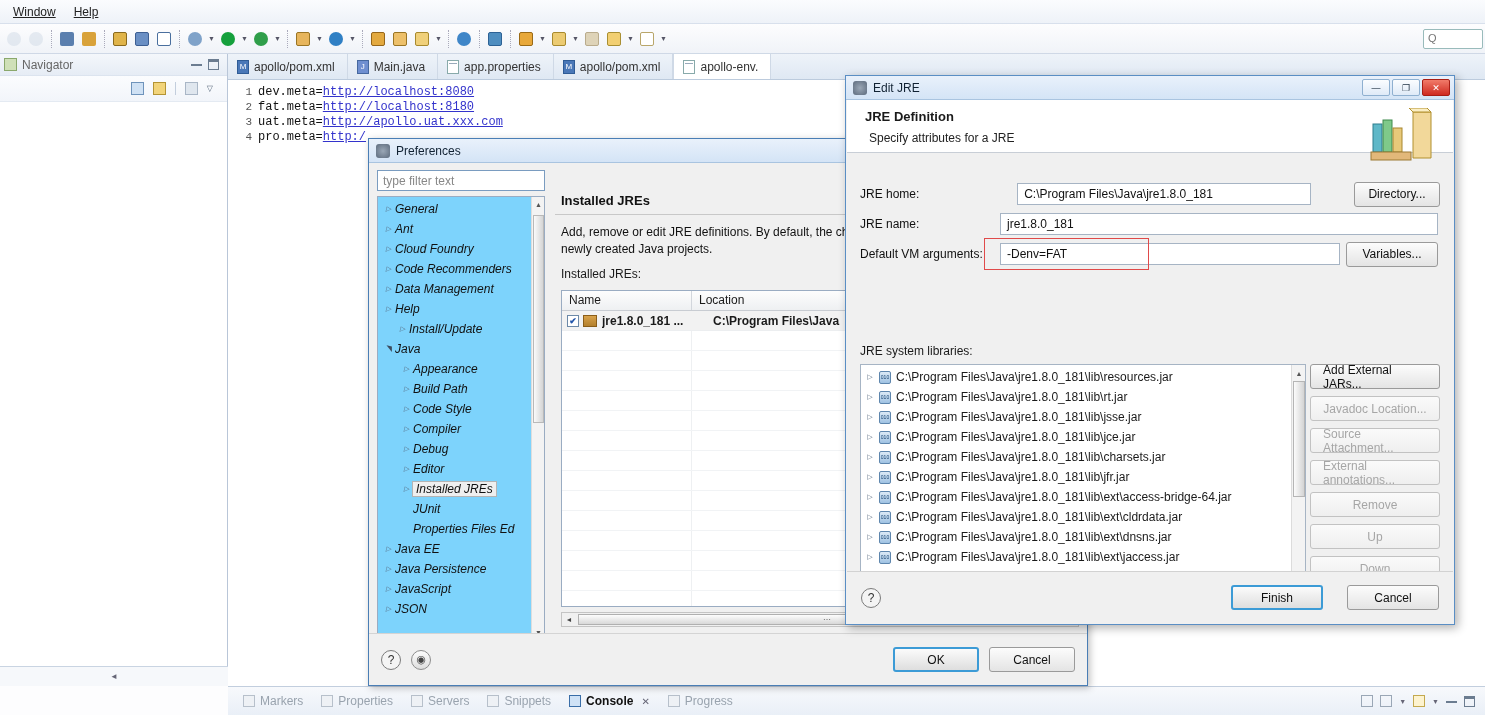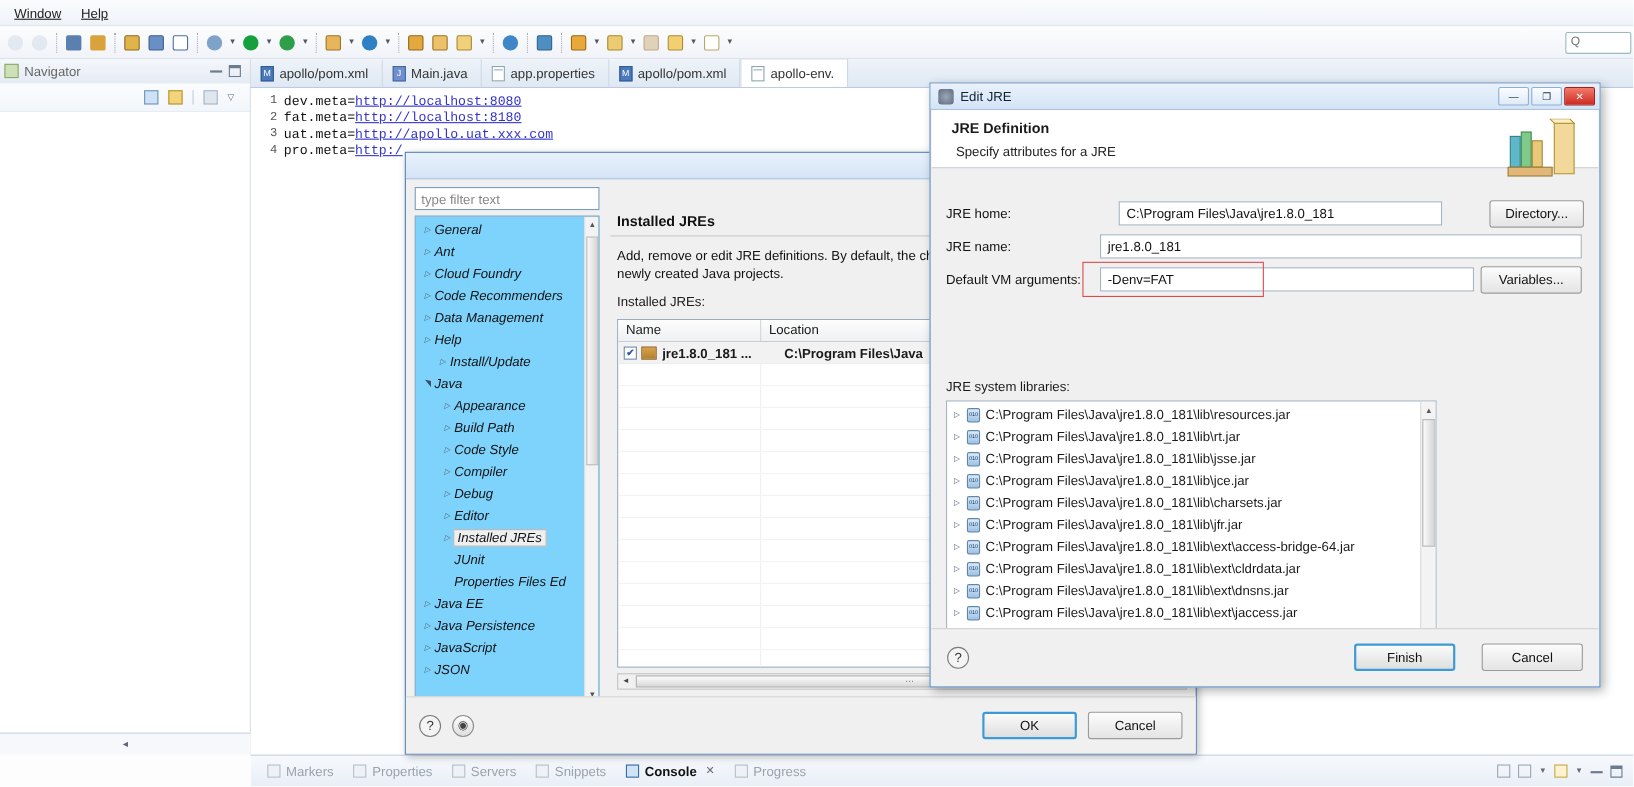--- a/index.html
+++ b/index.html
@@ -111,21 +111,21 @@
   }
   .bv-tab { display:flex; align-items:center; gap:5px; padding:0 9px; font-size:12px; color:#99a3ae; }
   .bv-tab.active { color:#111; font-weight:bold; }
   .bv-right { margin-left:auto; display:flex; align-items:center; gap:7px; padding-right:10px; }
 
   
   .dlg { position:absolute; background:#f0f0f0; border:1px solid #4a7eb5; }
   .dlg-title {
     height:24px; display:flex; align-items:center; gap:6px; padding:0 4px 0 7px;
     background:linear-gradient(#e9f1fb,#d4e4f6); border-bottom:1px solid #a9c4e0;
-    font-size:12px; color:#123;justify-content:flex-end;
+    font-size:12px; color:#123;
   }
   .win-btns { margin-left:auto; display:flex; gap:2px; }
   .wb { width:28px; height:17px; border:1px solid #8fb0d0; border-radius:2px;
     background:linear-gradient(#fbfdff,#dfeaf7); display:flex; align-items:center;
     justify-content:center; font-size:9px; color:#234; }
   .wb.close { background:linear-gradient(#f17b6a,#cf2a20); border-color:#a81d14; color:#fff; }
 
   
   #prefs { left:368px; top:138px; width:720px; height:548px; background:#f0f0f0;
            box-shadow:2px 2px 7px rgba(0,0,0,.25); }
@@ -725,20 +725,30 @@
             <span class="jar-ico"></span>
           </div>
         </div>
       <div class="lib-scroll">
         <div class="ls-arr" style="top:1px;">▲</div>
         <div class="ls-thumb"></div>
         <div class="ls-arr" style="bottom:1px;">▼</div>
       </div>
     </div>
 
+    <div class="side-btns" id="sidebtns">
+        <div class="btn">Add External JARs...</div>
+        <div class="btn dis">Javadoc Location...</div>
+        <div class="btn dis">Source Attachment...</div>
+        <div class="btn dis">External annotations...</div>
+        <div class="btn dis">Remove</div>
+        <div class="btn dis">Up</div>
+        <div class="btn dis">Down</div>
+        <div class="btn">Restore Default</div>
+      </div>
 
     <div class="ejre-foot">
       <div class="help-c">?</div>
       <div style="margin-left:auto;display:flex;gap:24px;">
         <div class="btn primary" style="min-width:92px;">Finish</div>
         <div class="btn" style="min-width:92px;">Cancel</div>
       </div>
     </div>
   </div>
 </div>

